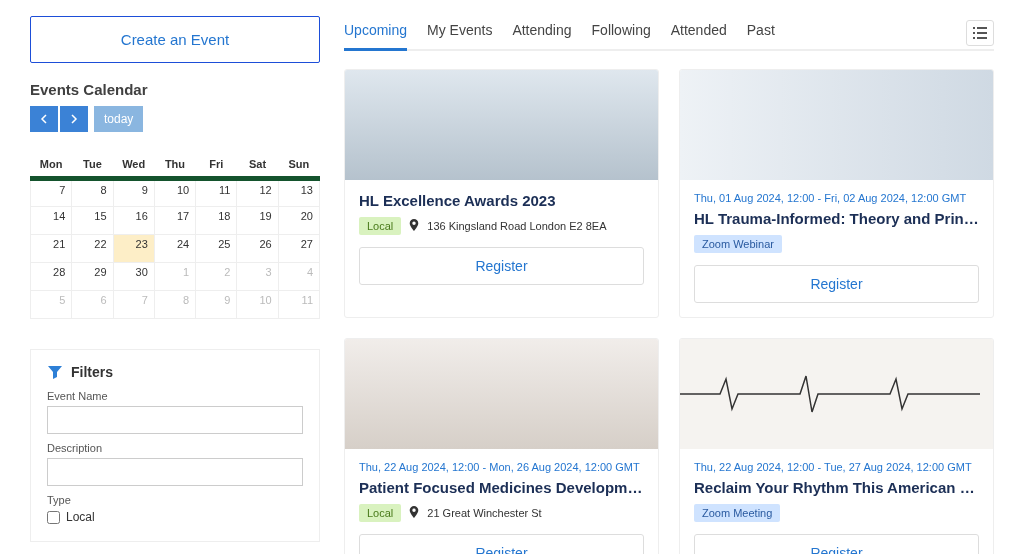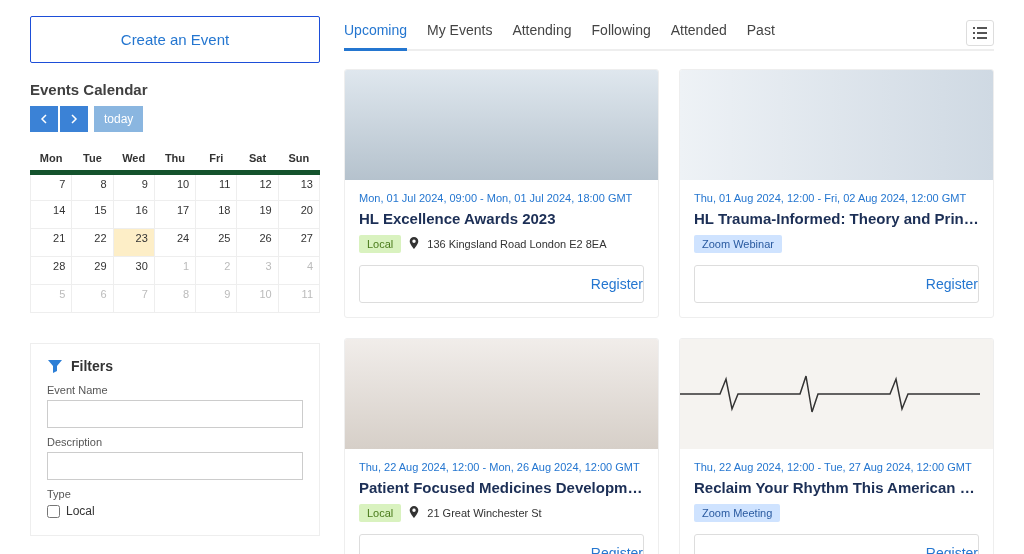--- a/index.html
+++ b/index.html
@@ -28,21 +28,21 @@
   padding: 14px 0;
   text-align: center;
   cursor: pointer;
   border-radius: 2px;
   margin-bottom: 18px;
 }
 
 
 .cal-title { font-size: 15px; font-weight: 600; margin-bottom: 8px; color:#404040; }
 .cal-month { text-align: center; font-size: 13px; margin-bottom: 6px; }
-.cal-controls { display:flex; justify-content:space-between; margin-bottom: 14px; align-items: center; }
+.cal-controls { display:flex; justify-content:space-between; margin-bottom: 20px; align-items: center; }
 .cal-left, .cal-right { display:flex; }
 .nav-btn {
   background:#3b82d6; color:#fff; border:none; width:28px; height:26px;
   display:flex; align-items:center; justify-content:center; cursor:pointer;
   font-size:11px;
 }
 .nav-btn + .nav-btn { margin-left:2px; }
 .today-btn {
   background:#8ab6e0; color:#fff; border:none; height:26px; padding:0 10px;
   margin-left:6px; cursor:pointer; font-size:12px;
@@ -98,21 +98,21 @@
 .card-date { color:#2476d0; font-size:11px; margin-bottom:6px; }
 .card-title { color:#1c2f56; font-size:15px; font-weight:600; margin-bottom:8px; white-space:nowrap; overflow:hidden; text-overflow:ellipsis;}
 .card-meta { display:flex; align-items:center; gap:8px; font-size:11px; margin-bottom:12px; }
 .badge { padding:3px 8px; border-radius:2px; font-size:11px; }
 .badge.local { background:#d9f2bf; color:#4a7b1b; }
 .badge.zoomw { background:#cfe3ff; color:#2a5aa0; }
 .badge.zoomm { background:#cfe3ff; color:#2a5aa0; }
 .loc-icon { width:10px; height:12px; }
 .register-btn {
   width:100%; border:1px solid #ddd; background:#fff; color:#2476d0;
-  padding:10px 0; font-size:14px; cursor:pointer; border-radius:3px;text-align:right;
+  padding:10px 0; font-size:14px; cursor:pointer; border-radius:3px;
 }
 
 
 .img-audience { background:linear-gradient(180deg,#dfe7ee,#b5c2cd);}
 .img-nurses { background:linear-gradient(90deg,#eef2f6,#cfd9e3);}
 .img-team { background:linear-gradient(180deg,#f1edea,#d6cfc8);}
 .img-ekg { background:#f5f3f0;}
 .ekg-line{position:absolute;left:0;right:0;top:50%;height:40px;transform:translateY(-50%);}
 </style>
 </head>
@@ -240,21 +240,21 @@
           <rect x="0" y="5" width="2" height="2" fill="#555"></rect>
             <rect x="4" y="5" width="10" height="2" fill="#555"></rect>
           <rect x="0" y="10" width="2" height="2" fill="#555"></rect>
             <rect x="4" y="10" width="10" height="2" fill="#555"></rect>
         </svg>
       </button>
     </div>
     <div class="cards" id="cards">
         <div class="card">
           <div class="card-img img-audience"></div>
-          <div class="card-body"><div class="card-date">Mon, 01 Jul 2024, 09:00 - Mon, 01 Jul 2024, 18:00 GMT</div><div class="card-title">HL Excellence Awards 2023</div><div class="card-meta">
+          <div class="card-body"><div class="card-title">HL Excellence Awards 2023</div><div class="card-meta">
               <span class="badge local">Local</span>
               <span><svg class="loc-icon" viewBox="0 0 10 14">
                   <path d="M5 0C2.2 0 0 2.2 0 5c0 3.5 5 9 5 9s5-5.5 5-9c0-2.8-2.2-5-5-5zm0 7a2 2 0 110-4 2 2 0 010 4z" fill="#333"></path>
                 </svg></span>
               <span>136 Kingsland Road London E2 8EA</span>
             </div><button class="register-btn">Register</button></div>
         </div>
         <div class="card">
           <div class="card-img img-nurses"></div>
           <div class="card-body"><div class="card-date">Thu, 01 Aug 2024, 12:00 - Fri, 02 Aug 2024, 12:00 GMT</div><div class="card-title">HL Trauma-Informed: Theory and Principles</div><div class="card-meta">

